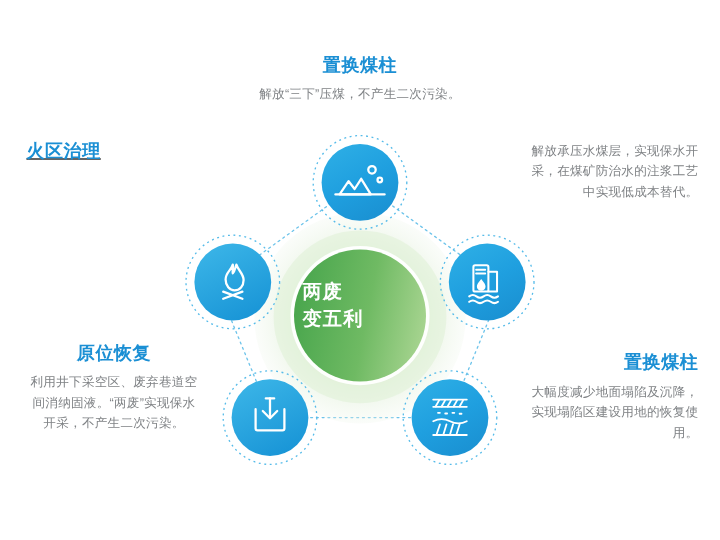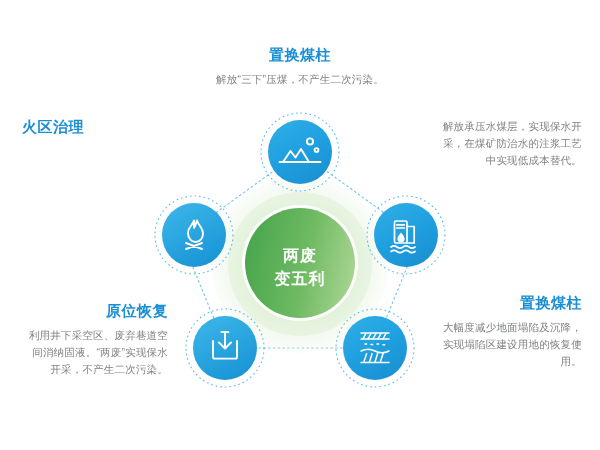--- a/index.html
+++ b/index.html
@@ -60,57 +60,57 @@
     text-align: center;
   }
   #block-top .btitle { font-size: 15px; }
 
   
   #block-left-top {
     left: 22px;
     top: 118px;
     width: 140px;
     text-align: left;
+    text-decoration: underline;
   }
   
   #block-right-top {
     left: 440px;
     top: 118px;
     width: 142px;
     text-align: right;
   }
   
   #block-left-bottom {
     left: 22px;
-    top: 302px;
+    top: 286px;
     width: 146px;
-    text-align: right;
+    text-align: center;
   }
   
   #block-right-bottom {
     left: 438px;
     top: 294px;
     width: 144px;
     text-align: right;
   }
 
   
   #center-label {
     position: absolute;
     left: 252px;
     top: 233px;
     width: 96px;
-    text-align: center;
+    text-align: left;
     color: #ffffff;
     font-size: 16px;
     font-weight: bold;
     line-height: 1.42;
     letter-spacing: 1px;
     pointer-events: none;
-    margin-top: 12px;
   }
   #center-label .cl-line { display: block; }
 </style>
 </head>
 <body>
 
 <div id="stage">
 
   <svg id="diagram" viewBox="0 0 600 450">
     <defs>

